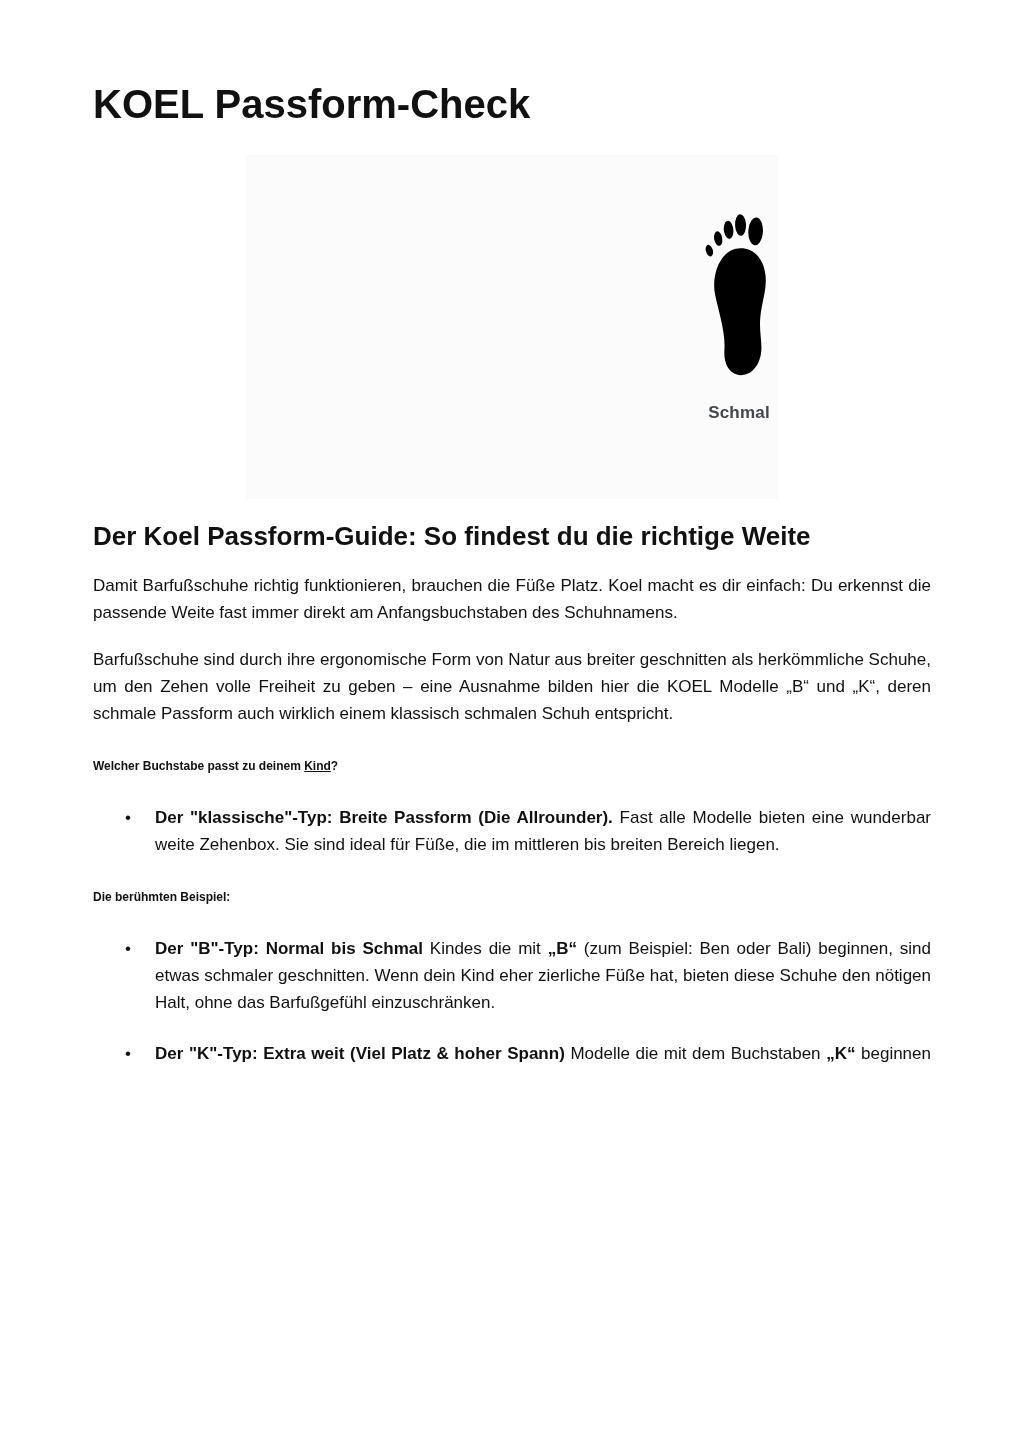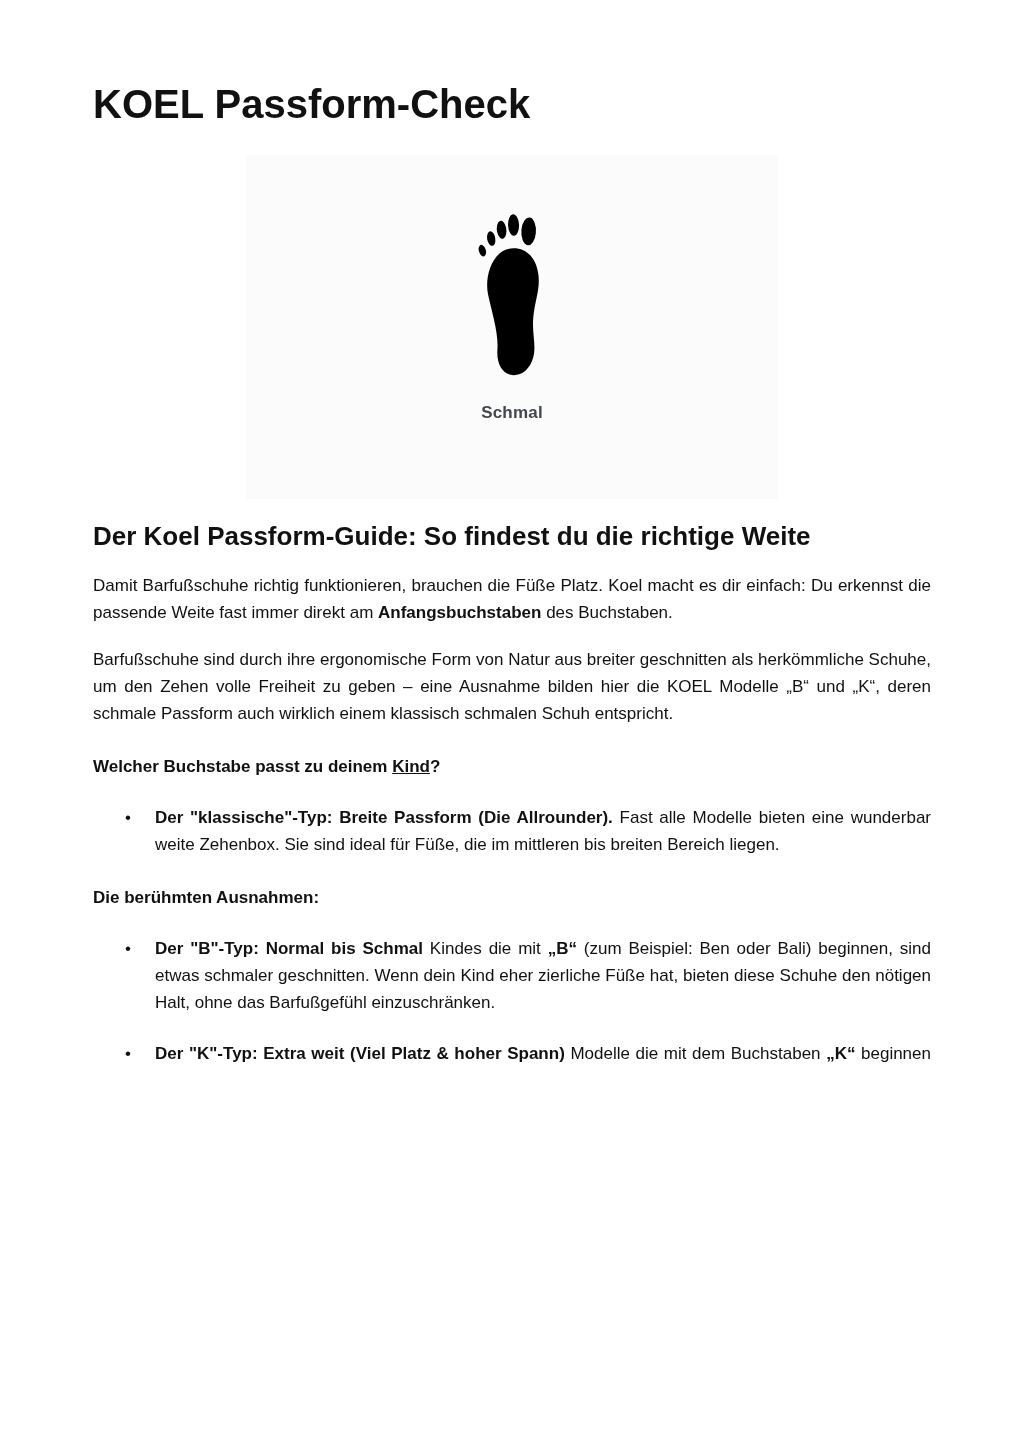--- a/index.html
+++ b/index.html
@@ -33,20 +33,21 @@
     width:532px;
     margin:28px auto 0 auto;
     background:#fbfbfb;
     padding:58px 0 76px 0;
   }
   .feet-row{
     display:flex;
     justify-content:center;
     align-items:flex-end;
     gap:76px;
+    flex-direction:column;
   }
   .foot-col{
     display:flex;
     flex-direction:column;
     align-items:center;
     justify-content:flex-end;
   }
   .foot-svg{display:block;}
   .foot-label{
     margin-top:18px;
@@ -61,24 +62,24 @@
     font-weight:bold;
     color:#111111;
   }
   p.body-text{
     margin-top:20px;
     font-size:17px;
     line-height:27px;
     text-align:justify;
     color:#111111;
   }
-  p.body-text b{font-weight:bold;}
+  p.body-text b{font-weight:normal;}
   h3.sub-heading{
     margin-top:26px;
-    font-size:17px;
+    font-size:12px;
     line-height:27px;
     font-weight:bold;
     color:#111111;
   }
   .underlined{text-decoration:underline;}
   ul.bullet-list{
     margin-top:24px;
     list-style:none;
   }
   ul.bullet-list li{
@@ -134,31 +135,31 @@
           <svg class="foot-svg" width="78" height="172" viewBox="0 0 150 215" preserveAspectRatio="none">
             <use href="#footprint-shape"></use>
           </svg>
           <div class="foot-label">Schmal</div>
         </div>
       </div>
     </div>
 
     <h2 class="guide-heading">Der Koel Passform-Guide: So findest du die richtige Weite</h2>
 
-    <p class="body-text"><span>Damit Barfußschuhe richtig funktionieren, brauchen die Füße Platz. Koel macht es dir einfach: Du erkennst die passende Weite fast immer direkt am </span><b>Anfangsbuchstaben</b><span> des Buchstaben.</span></p>
+    <p class="body-text"><span>Damit Barfußschuhe richtig funktionieren, brauchen die Füße Platz. Koel macht es dir einfach: Du erkennst die passende Weite fast immer direkt am </span><b>Anfangsbuchstaben</b><span> des Schuhnamens.</span></p>
 
     <p class="body-text">Barfußschuhe sind durch ihre ergonomische Form von Natur aus breiter geschnitten als herkömmliche Schuhe, um den Zehen volle Freiheit zu geben – eine Ausnahme bilden hier die KOEL Modelle „B“ und „K“, deren schmale Passform auch wirklich einem klassisch schmalen Schuh entspricht.</p>
 
     <h3 class="sub-heading"><span>Welcher Buchstabe passt zu deinem </span><span class="underlined">Kind</span><span>?</span></h3>
 
     <ul class="bullet-list">
       <li><b>Der "klassische"-Typ: Breite Passform (Die Allrounder).</b><span> Fast alle Modelle bieten eine wunderbar weite Zehenbox. Sie sind ideal für Füße, die im mittleren bis breiten Bereich liegen.</span></li>
     </ul>
 
-    <h3 class="sub-heading">Die berühmten Ausnahmen:</h3>
+    <h3 class="sub-heading">Die berühmten Beispiel:</h3>
 
     <ul class="bullet-list">
       <li><b>Der "B"-Typ: Normal bis Schmal</b><span> Kindes die mit </span><b>„B“</b><span> (zum Beispiel: Ben oder Bali) beginnen, sind etwas schmaler geschnitten. Wenn dein Kind eher zierliche Füße hat, bieten diese Schuhe den nötigen Halt, ohne das Barfußgefühl einzuschränken.</span></li>
       <li><b>Der "K"-Typ: Extra weit (Viel Platz &amp; hoher Spann)</b><span> Modelle die mit dem Buchstaben </span><b>„K“</b><span> beginnen (zum Beispiel: Kali oder Kobi), sind Platzwunder. Sie haben im Vorfußbereich und am Fußrist besonders viel Volumen. Perfekt, wenn die Füße deines Kindes eher kräftig sind oder einen hohen Spann haben.</span></li>
     </ul>
 
 
 
   </div>
 </div>

